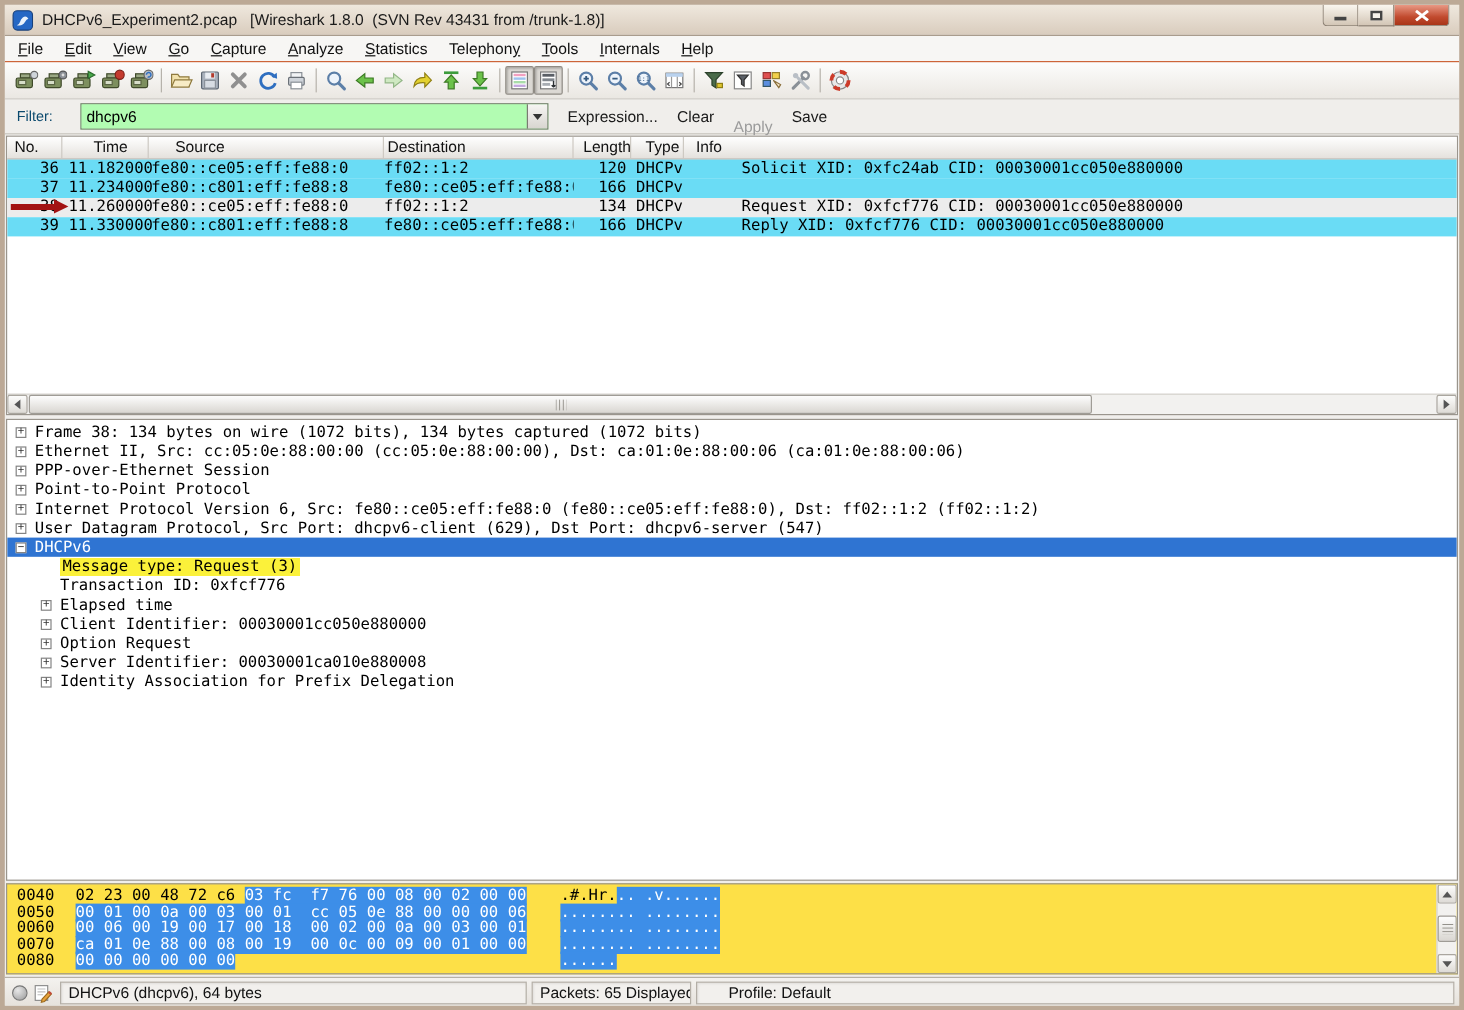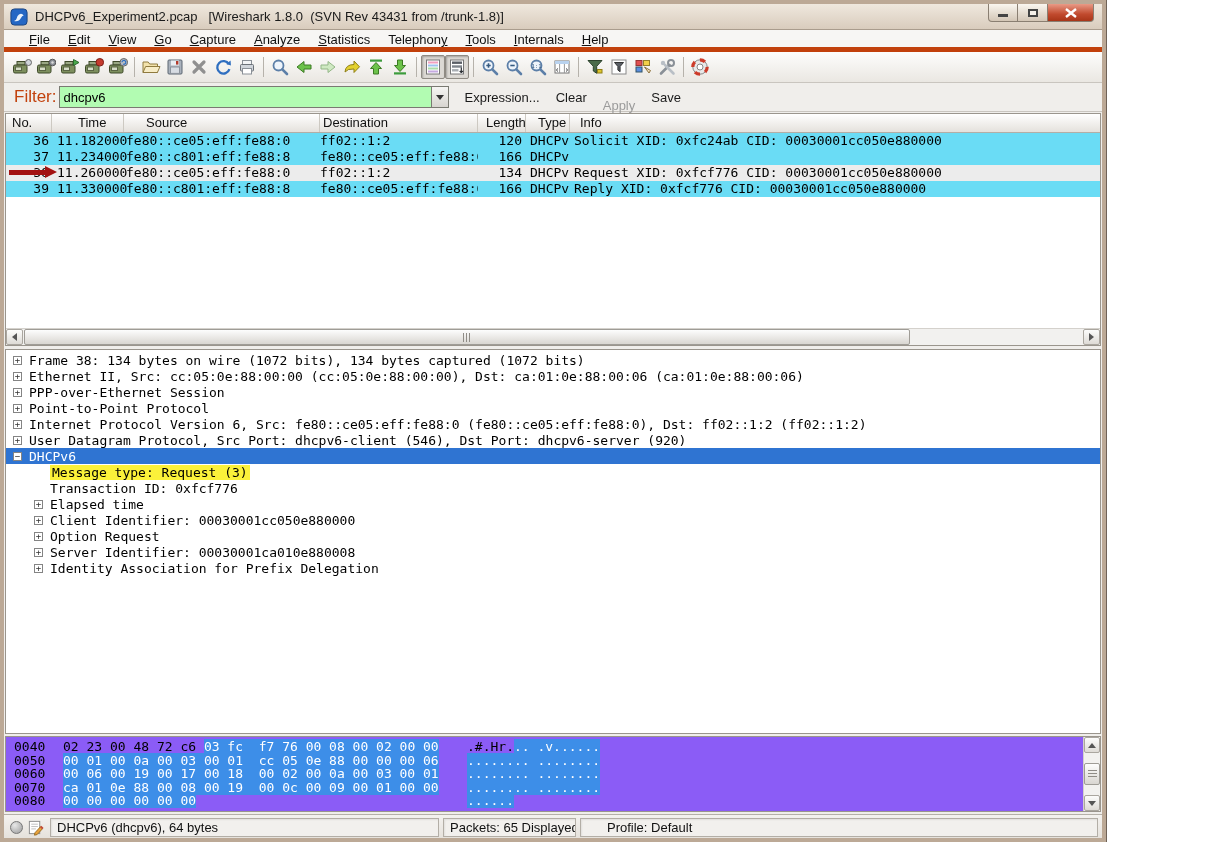--- a/index.html
+++ b/index.html
@@ -1,51 +1,51 @@
 <!DOCTYPE html>
 <html style="--cyan: #6adcf5; --selrow: #ececec; --treesel: #2f74d2; --hexsel: #3d8ee8; --yellow: #fbf13a; --filtergreen: #b2fcb2;"><head>
 <meta charset="utf-8">
 <style>
   html,body{margin:0;padding:0;background:#ffffff;font-family:"Liberation Sans",sans-serif;}
   *{box-sizing:border-box;}
   :root{
     --cyan:#6adcf5; --selrow:#ececec; --treesel:#2f74d2; --hexsel:#3d8ee8;
     --yellow:#fbf13a; --filtergreen:#b2fcb2; --chrome:#f0eeeb; --paneborder:#9a958d;
   }
-  .window{position:relative;width:1106px;height:842px;border:4px solid #bca996;outline:1px solid #6f6257;background:var(--chrome);overflow:hidden;}
+  .window{position:relative;width:1220px;height:842px;border:4px solid #bca996;outline:1px solid #6f6257;background:var(--chrome);overflow:hidden;}
 
   
   .titlebar{height:26px;display:flex;align-items:center;padding-left:6px;
     background:linear-gradient(#efe8de,#d9ccbd);border-bottom:1px solid #a99c8d;position:relative;}
   .app-icon{width:18px;height:18px;margin-right:7px;display:inline-flex;}
   .title-text{font-size:13px;color:#1a1a1a;white-space:pre;}
   .win-btns{position:absolute;right:8px;top:0;display:flex;}
   .wbtn{height:18px;border:1px solid #8a7f72;border-top:none;display:flex;align-items:center;justify-content:center;}
   .wbtn.min{width:30px;border-radius:0 0 0 4px;background:linear-gradient(#faf6ef,#d3c6b6);}
   .wbtn.max{width:30px;border-left:none;background:linear-gradient(#faf6ef,#d3c6b6);}
   .wbtn.close{width:46px;border-left:none;border-radius:0 0 4px 0;background:linear-gradient(#e99a86,#c14a2e 60%,#a83518);}
   .glyph-min{width:10px;height:3px;background:#444;margin-top:6px;}
   .glyph-max{width:10px;height:8px;border:2px solid #444;background:#f5f1ea;}
 
   
-  .menubar{height:22px;background:#f7f6f4;border-bottom:5px solid #c2410c;display:flex;padding-left:16px;}
+  .menubar{height:22px;background:#f7f6f4;border-bottom:1px solid #c2410c;display:flex;align-items:center;padding-left:2px;}
   .menu-item{font-size:13px;color:#111;padding:2px 9px;}
   .menu-item u{text-decoration:underline;}
 
   
   .toolbar{height:31px;background:linear-gradient(#fdfdfc,#eae7e2);border-bottom:1px solid #c9c5bf;
     display:flex;align-items:center;padding-left:6px;}
   .tbtn{width:24px;height:24px;display:flex;align-items:center;justify-content:center;border:1px solid transparent;border-radius:2px;}
   .tbtn.pressed{border:1px solid #8f8b84;background:#dcd9d4;box-shadow:inset 1px 1px 2px rgba(0,0,0,.25);}
   .ticon{display:inline-flex;}
   .tsep{width:1px;height:20px;background:#b6b2ab;margin:0 4px;}
 
   
   .filterbar{height:29px;background:#f0eeeb;border-bottom:1px solid #c9c5bf;display:flex;align-items:center;padding-left:10px;}
-  .filter-label{font-size:17px;color:#c2410c;margin-right:2px;}
+  .filter-label{font-size:12px;color:#0c4a6e;margin-right:23px;}
   .filter-combo{display:flex;width:390px;height:22px;border:1px solid #7a7a72;background:var(--filtergreen);}
   .filter-input{flex:1;border:none;outline:none;background:var(--filtergreen);font-size:13px;padding:0 4px;color:#000;font-family:"Liberation Sans",sans-serif;}
   .combo-btn{width:17px;border-left:1px solid #7a7a72;background:linear-gradient(#f6f5f3,#d8d5d0);display:flex;align-items:center;justify-content:center;}
   .caret{width:0;height:0;border-left:4px solid transparent;border-right:4px solid transparent;border-top:5px solid #333;}
   .filter-btn{font-size:13px;color:#1a1a1a;margin-left:16px;}
   .filter-btn.disabled{color:#9b9b9b;margin-top:17px;}
 
   
   .plist{margin:1px 1px 0 1px;height:233px;border:1px solid var(--paneborder);background:#fff;position:relative;overflow:hidden;}
   .plist-header{height:19px;display:flex;background:linear-gradient(#ffffff,#e4e1dc);border-bottom:1px solid #b3aea6;}
@@ -59,21 +59,21 @@
   .h-info{flex:1;padding-left:10px;border-right:none;}
   .prow{height:16px;display:flex;font-family:"DejaVu Sans Mono","Liberation Mono",monospace;font-size:13px;line-height:16px;color:#000;}
   .prow.colored{background:var(--cyan);}
   .prow.selected{background:var(--selrow);}
   .c-no{width:46px;text-align:right;padding-right:3px;}
   .c-time{width:72px;padding-left:5px;}
   .c-src{width:196px;padding-left:2px;overflow:hidden;white-space:nowrap;}
   .c-dst{width:158px;overflow:hidden;white-space:nowrap;}
   .c-len{width:48px;text-align:right;padding-right:4px;}
   .c-type{width:44px;padding-left:4px;overflow:hidden;white-space:nowrap;}
-  .c-info{flex:1;padding-left:4px;overflow:hidden;white-space:nowrap;}
+  .c-info{flex:1;padding-left:4px;overflow:hidden;white-space:nowrap;margin-left:44px;}
   .annot-arrow{position:absolute;left:3px;top:52px;width:50px;height:13px;}
   .annot-arrow .shaft{position:absolute;left:0;top:4px;width:36px;height:5px;background:#a31212;}
   .annot-arrow .head{position:absolute;left:36px;top:0;width:0;height:0;border-left:12px solid #a31212;border-top:6.5px solid transparent;border-bottom:6.5px solid transparent;}
   
   .hscroll{position:absolute;left:0;right:0;bottom:0;height:17px;background:#f2f1ef;border-top:1px solid #d4d1cc;}
   .sb-btn{position:absolute;width:17px;height:16px;background:linear-gradient(#fcfcfb,#dedbd6);border:1px solid #aaa69f;border-radius:2px;display:flex;align-items:center;justify-content:center;}
   .sb-btn.left{left:0;top:0;}
   .sb-btn.right{right:0;top:0;}
   .tri-l{width:0;height:0;border-top:4px solid transparent;border-bottom:4px solid transparent;border-right:5px solid #555;}
   .tri-r{width:0;height:0;border-top:4px solid transparent;border-bottom:4px solid transparent;border-left:5px solid #555;}
@@ -86,21 +86,21 @@
   .trow{height:16px;font-family:"DejaVu Sans Mono","Liberation Mono",monospace;font-size:13px;line-height:15px;white-space:pre;display:flex;align-items:center;color:#000;}
   .trow.ind0{padding-left:7px;}
   .trow.ind1{padding-left:28px;}
   .expander{display:inline-flex;width:9px;height:9px;border:1px solid #848484;background:#fff;margin-right:7px;flex:0 0 9px;
     align-items:center;justify-content:center;font-size:9px;line-height:7px;color:#333;font-family:"DejaVu Sans Mono",monospace;}
   .exp-spacer{display:inline-block;width:16px;flex:0 0 16px;}
   .trow.sel{background:var(--treesel);color:#fff;}
   .trow .hl{background:var(--yellow);color:#000000;padding:0 2px;}
 
   
-  .hexpane{margin:2px 1px 0 1px;height:76px;border:1px solid var(--paneborder);background:#8b5cf6;position:relative;overflow:hidden;padding-top:3px;}
+  .hexpane{margin:2px 1px 0 1px;height:76px;border:1px solid var(--paneborder);background:#fde047;position:relative;overflow:hidden;padding-top:3px;}
   .hexrow{white-space:pre;font-family:"DejaVu Sans Mono","Liberation Mono",monospace;font-size:13px;line-height:13.5px;color:#000;padding-left:8px;}
   .hr-off{display:inline-block;width:49px;}
   .hr-hex{display:inline-block;width:404px;}
   .hsel{background:var(--hexsel);color:#fff;}
   .vscroll{position:absolute;right:0;top:0;bottom:0;width:17px;background:#f2f1ef;border-left:1px solid #d4d1cc;}
   .sb-btn.up{top:0;left:0;width:16px;}
   .sb-btn.down{bottom:0;left:0;width:16px;}
   .tri-u{width:0;height:0;border-left:4px solid transparent;border-right:4px solid transparent;border-bottom:5px solid #555;}
   .tri-d{width:0;height:0;border-left:4px solid transparent;border-right:4px solid transparent;border-top:5px solid #555;}
   .vthumb{position:absolute;left:0;top:26px;width:16px;height:22px;background:linear-gradient(#fdfdfd,#d9d6d1);border:1px solid #9f9c96;border-radius:2px;display:flex;align-items:center;justify-content:center;}
@@ -488,21 +488,21 @@
         </div>
     </div>
   </div>
 
   <div class="dtree" id="dtree">
       <div class="trow ind0"><span class="expander">+</span><span>Frame 38: 134 bytes on wire (1072 bits), 134 bytes captured (1072 bits)</span></div>
       <div class="trow ind0"><span class="expander">+</span><span>Ethernet II, Src: cc:05:0e:88:00:00 (cc:05:0e:88:00:00), Dst: ca:01:0e:88:00:06 (ca:01:0e:88:00:06)</span></div>
       <div class="trow ind0"><span class="expander">+</span><span>PPP-over-Ethernet Session</span></div>
       <div class="trow ind0"><span class="expander">+</span><span>Point-to-Point Protocol</span></div>
       <div class="trow ind0"><span class="expander">+</span><span>Internet Protocol Version 6, Src: fe80::ce05:eff:fe88:0 (fe80::ce05:eff:fe88:0), Dst: ff02::1:2 (ff02::1:2)</span></div>
-      <div class="trow ind0"><span class="expander">+</span><span>User Datagram Protocol, Src Port: dhcpv6-client (546), Dst Port: dhcpv6-server (920)</span></div>
+      <div class="trow ind0"><span class="expander">+</span><span>User Datagram Protocol, Src Port: dhcpv6-client (629), Dst Port: dhcpv6-server (547)</span></div>
       <div class="trow ind0 sel"><span class="expander">−</span><span>DHCPv6</span></div>
       <div class="trow ind1"><span class="exp-spacer"></span><span class="hl">Message type: Request (3)</span></div>
       <div class="trow ind1"><span class="exp-spacer"></span><span>Transaction ID: 0xfcf776</span></div>
       <div class="trow ind1"><span class="expander">+</span><span>Elapsed time</span></div>
       <div class="trow ind1"><span class="expander">+</span><span>Client Identifier: 00030001cc050e880000</span></div>
       <div class="trow ind1"><span class="expander">+</span><span>Option Request</span></div>
       <div class="trow ind1"><span class="expander">+</span><span>Server Identifier: 00030001ca010e880008</span></div>
       <div class="trow ind1"><span class="expander">+</span><span>Identity Association for Prefix Delegation</span></div>
     </div>
 

